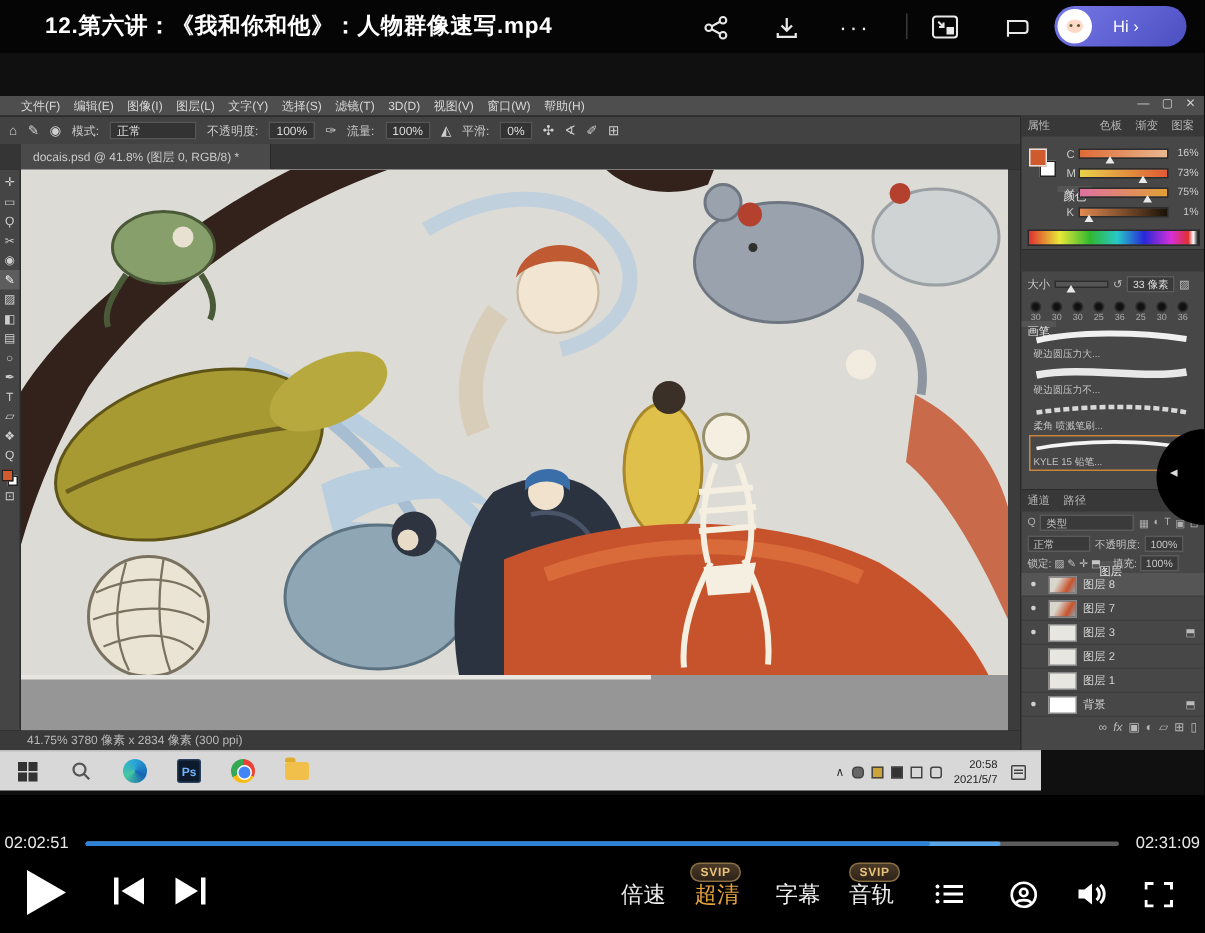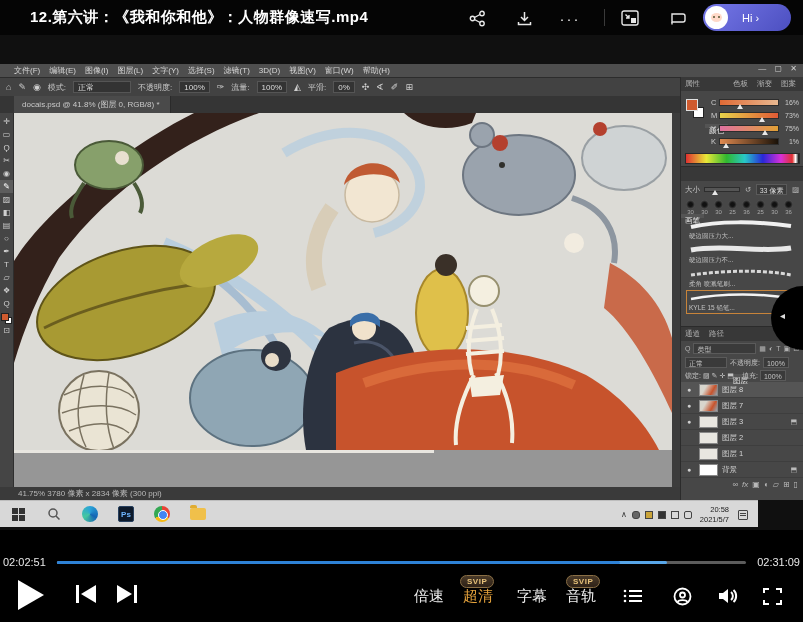--- a/index.html
+++ b/index.html
@@ -30,21 +30,21 @@
   .video{position:absolute;left:0;top:35px;width:803px;height:495px;background:#101010;overflow:hidden;}
 
   
   .ps-menubar{position:absolute;left:0;top:29px;width:803px;height:13px;background:#4e4e4e;display:flex;align-items:center;padding-left:14px;gap:9px;}
   .ps-menubar span{font-size:8px;color:#d6d6d6;white-space:nowrap;}
   .ps-winbtns{position:absolute;right:3px;top:29px;color:#cfcfcf;font-size:8px;letter-spacing:3px;}
   .ps-options{position:absolute;left:0;top:42px;width:803px;height:19px;background:#424242;border-top:1px solid #2c2c2c;display:flex;align-items:center;gap:7px;padding-left:6px;color:#c8c8c8;font-size:8px;}
   .ps-options .oi{color:#cfcfcf;font-size:9px;}
   .ps-field{background:#333;border:1px solid #555;padding:0 4px;height:12px;line-height:12px;color:#ddd;}
   .ps-tabbar{position:absolute;left:0;top:61px;width:680px;height:17px;background:#353535;}
-  .ps-doctab{position:absolute;left:14px;top:61px;height:17px;background:#4a4a4a;color:#c9c9c9;font-size:8px;line-height:17px;padding:0 10px 0 8px;border-right:1px solid #2a2a2a;}
+  .ps-doctab{position:absolute;left:14px;top:61px;height:17px;background:#4a4a4a;color:#c9c9c9;font-size:8px;line-height:17px;padding:0 20px 0 8px;border-right:1px solid #2a2a2a;}
   .ps-toolbar{position:absolute;left:0;top:78px;width:14px;height:374px;background:#454545;border-right:1px solid #2e2e2e;display:flex;flex-direction:column;align-items:center;padding-top:2px;}
   .ps-toolbar .t{width:13px;height:13px;font-size:8px;color:#cfcfcf;display:flex;align-items:center;justify-content:center;}
   .ps-toolbar .t.sel{background:#5d5d5d;color:#fff;}
   .fgswatch{position:relative;width:11px;height:11px;margin-top:3px;}
   .fgswatch .bgc{position:absolute;right:0;bottom:0;width:7px;height:7px;background:#fff;border:1px solid #222;}
   .fgswatch .fgc{position:absolute;left:0;top:0;width:8px;height:8px;background:#cf5a2e;border:1px solid #222;}
 
   .ps-canvas{position:absolute;left:14px;top:78px;width:658px;height:337px;background:#dcdbd6;overflow:hidden;}
   .ps-paste{position:absolute;left:14px;top:415px;width:658px;height:37px;background:#969696;}
   .ps-paste:before{content:"";position:absolute;left:0;top:0;width:420px;height:3px;background:#e8e6e0;}
@@ -61,21 +61,21 @@
   .cswatch .b{position:absolute;left:7px;top:8px;width:11px;height:11px;background:#fff;border:1px solid #222;}
   .cswatch .f{position:absolute;left:0;top:0;width:12px;height:12px;background:#cf5a2e;border:1px solid #e0e0e0;}
   .crow{position:absolute;left:30px;height:10px;display:flex;align-items:center;}
   .crow .ch{width:8px;font-size:7.5px;color:#ccc;}
   .crow .track{position:relative;width:60px;height:7px;border:1px solid #2d2d2d;}
   .crow .thumb{position:absolute;bottom:-4px;width:0;height:0;border-left:3px solid transparent;border-right:3px solid transparent;border-bottom:5px solid #e8e8e8;}
   .crow .val{width:20px;text-align:right;font-size:7px;color:#ccc;}
   .spectrum{position:absolute;left:4px;top:62px;width:115px;height:11px;background:linear-gradient(90deg,#e03030 0%,#e8e838 18%,#30b830 36%,#28c8c8 52%,#2828d8 68%,#d830d8 84%,#e03030 94%,#fff 97%,#000 100%);border:1px solid #2b2b2b;}
 
   .brushpanel{position:relative;border-top:1px solid #2b2b2b;}
-  .bsizerow{display:flex;align-items:center;gap:3px;padding:3px 4px;color:#c5c5c5;font-size:7.5px;justify-content:space-between;}
+  .bsizerow{display:flex;align-items:center;gap:3px;padding:3px 4px;color:#c5c5c5;font-size:7.5px;}
   .bsizefield{background:#3a3a3a;border:1px solid #5a5a5a;padding:0 3px;height:11px;line-height:11px;color:#ddd;font-size:7px;}
   .presets{display:flex;gap:1px;padding:2px 3px;}
   .preset{width:13px;text-align:center;}
   .preset .dot{width:9px;height:9px;margin:0 auto;border-radius:50%;background:radial-gradient(circle,#111 30%,#555 75%,transparent 78%);}
   .preset .n{font-size:6px;color:#aaa;}
   .bstroke{position:relative;margin:2px 6px;height:22px;}
   .bstroke svg{display:block;}
   .bstroke .bn{position:absolute;left:2px;bottom:0;font-size:6.5px;color:#c2c2c2;white-space:nowrap;}
   .bstroke.sel{outline:1px solid #c8843a;}
   .bfoot{display:flex;justify-content:flex-end;gap:5px;color:#b5b5b5;font-size:8px;padding:1px 6px;}
@@ -93,21 +93,21 @@
   .lthumb.art{background:linear-gradient(120deg,#d8d5cc 30%,#c7532c 70%,#8fa6b4 100%);}
   .lname{font-size:7.5px;color:#d5d5d5;flex:1;}
   .llockic{color:#bbb;font-size:7px;margin-right:6px;}
   .lfoot{display:flex;justify-content:flex-end;gap:4px;padding:2px 5px;color:#b8b8b8;font-size:8px;}
 
   
   .handle{position:absolute;right:-32px;top:251px;width:64px;height:64px;border-radius:50%;background:#000;z-index:5;}
   .handle:before{content:"◂";position:absolute;left:9px;top:24px;color:#ddd;font-size:10px;}
 
   
-  .taskbar{position:absolute;left:0;top:465px;width:758px;height:27px;background:#d8d8d8;border-top:1px solid #bdbdbd;display:flex;align-items:center;}
+  .taskbar{position:absolute;left:0;top:465px;width:694px;height:27px;background:#d8d8d8;border-top:1px solid #bdbdbd;display:flex;align-items:center;}
   .tk-ico{width:24px;height:24px;margin-left:12px;display:flex;align-items:center;justify-content:center;cursor:pointer;}
   .win-logo{width:13px;height:13px;display:grid;grid-template-columns:6px 6px;grid-gap:1px;}
   .win-logo i{background:#333;}
   .edge-c{width:16px;height:16px;border-radius:50%;background:conic-gradient(#2aa3d8,#1464b4,#46c8a0,#2aa3d8);}
   .ps-c{width:16px;height:16px;background:#0d1a2b;border:1px solid #27405f;color:#6fb6ff;font-size:8px;font-weight:bold;display:flex;align-items:center;justify-content:center;border-radius:2px;}
   .chrome-c{width:16px;height:16px;border-radius:50%;background:conic-gradient(#e84335 0 33%,#f8bb15 33% 66%,#34a853 66% 100%);position:relative;}
   .chrome-c:before{content:"";position:absolute;left:4px;top:4px;width:8px;height:8px;border-radius:50%;background:#4285f4;border:1px solid #fff;}
   .folder-c{width:16px;height:12px;background:#f0c04a;border-radius:2px;position:relative;}
   .folder-c:before{content:"";position:absolute;left:0;top:-3px;width:7px;height:3px;background:#e0ac30;border-radius:2px 2px 0 0;}
   .tray{position:absolute;right:10px;top:0;height:27px;display:flex;align-items:center;gap:5px;}

